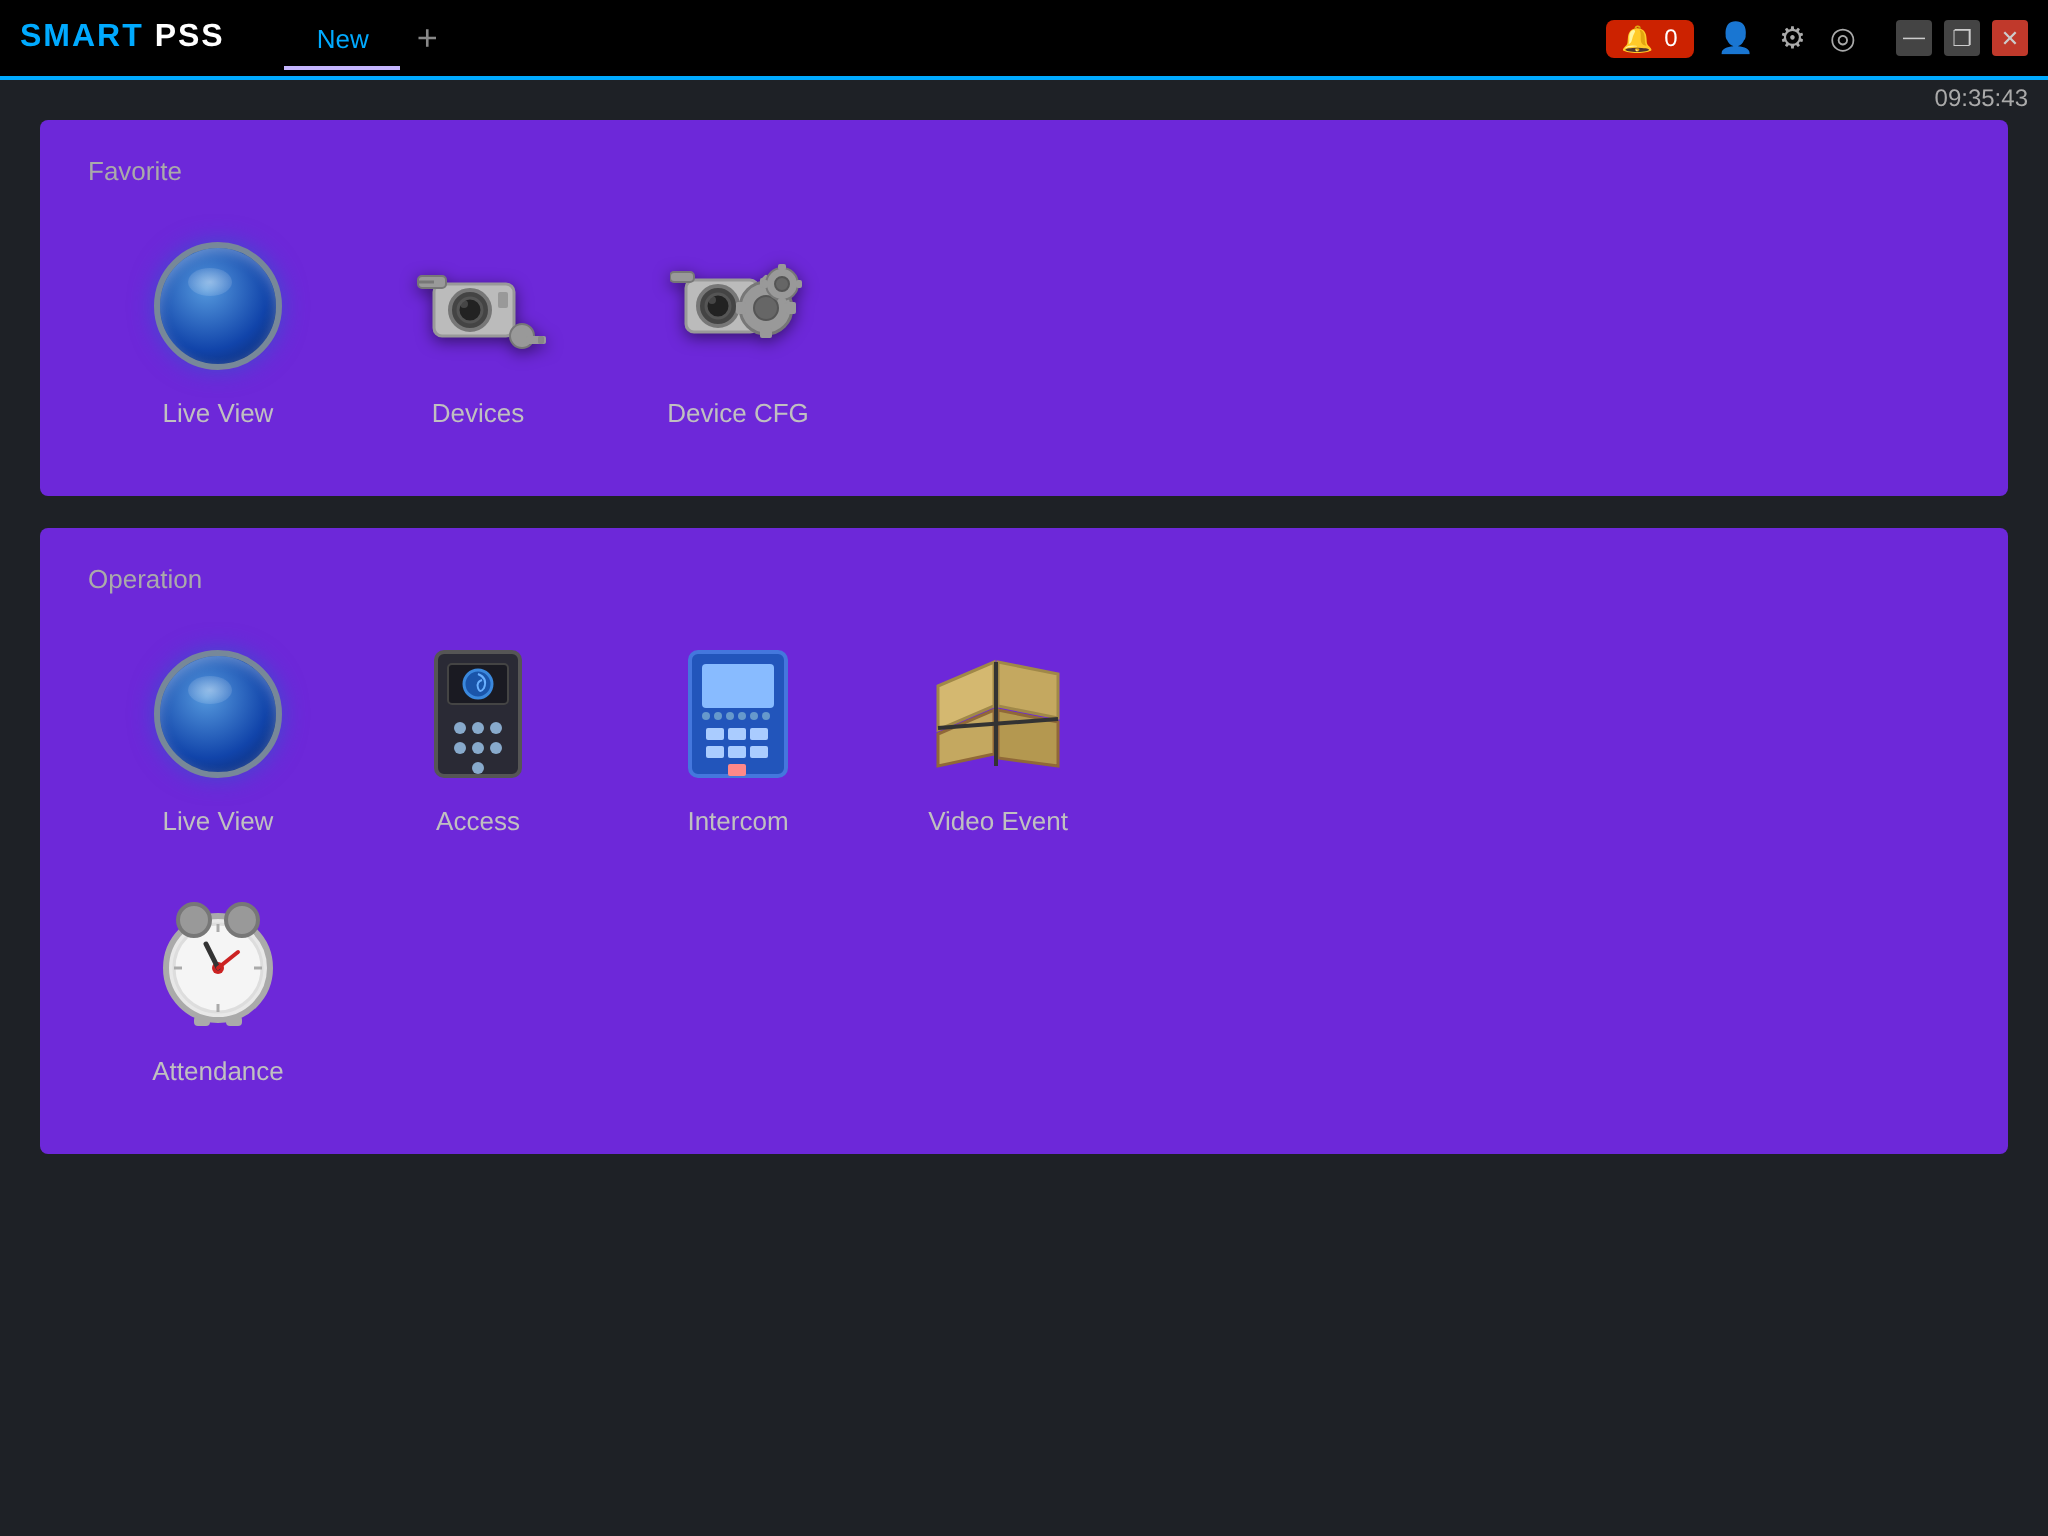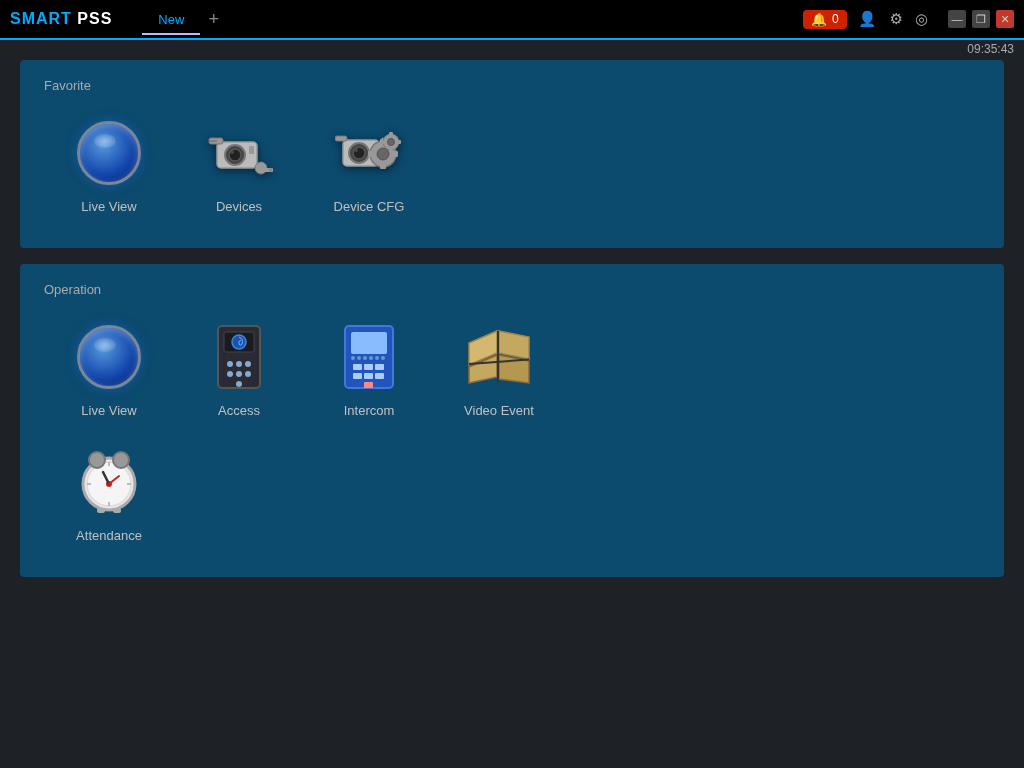--- a/index.html
+++ b/index.html
@@ -99,21 +99,21 @@
 
     
     #main {
       padding: 10px 20px;
       height: calc(768px - 40px);
       overflow-y: auto;
     }
 
     
     .section {
-      background: #0c4a6e;
+      background: #6d28d9;
       border-radius: 4px;
       padding: 18px 24px 24px;
       margin-bottom: 16px;
       margin-top: 10px;
     }
     .section-title {
       font-size: 13px;
       color: #aaa;
       margin-bottom: 16px;
       font-weight: normal;

